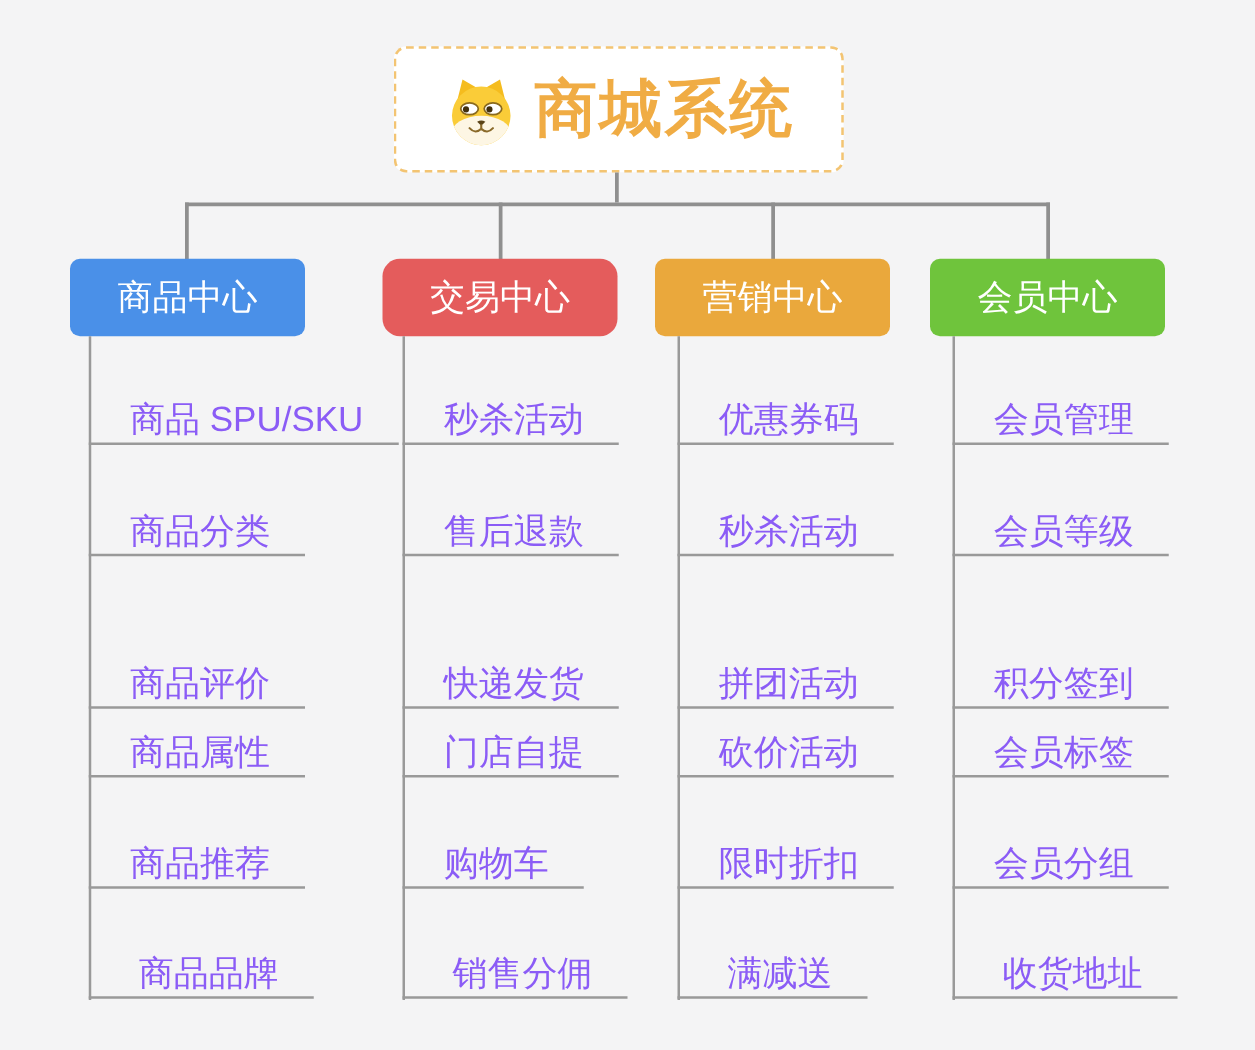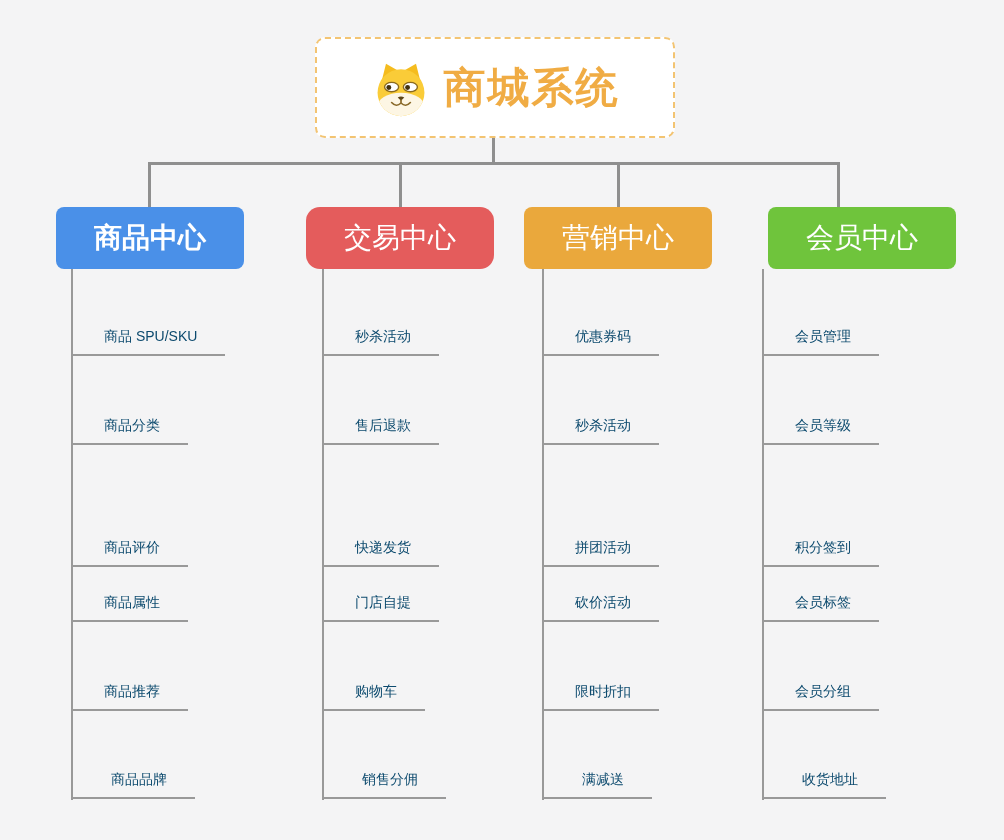--- a/index.html
+++ b/index.html
@@ -5,46 +5,46 @@
   html,body{margin:0;padding:0;}
   body{font-family:"Liberation Sans","DejaVu Sans",sans-serif;}
   .canvas{position:relative;width:1004px;height:840px;background:#F4F4F5;overflow:hidden;}
 
   
   .root-node{
     position:absolute;left:315px;top:37px;width:360px;height:101px;
     background:#FFFFFF;border:2px dashed #F3C472;border-radius:10px;
     box-sizing:border-box;display:flex;align-items:center;justify-content:center;gap:13px;
   }
-  .root-node .title{font-size:42px;font-weight:bold;color:#F0AC44;letter-spacing:2px;white-space:nowrap;}
+  .root-node .title{font-size:50px;font-weight:bold;color:#F0AC44;letter-spacing:2px;white-space:nowrap;}
   .root-node svg{display:block;}
 
   
   .line{position:absolute;background:#8F8F8F;}
   .root-drop{left:492px;top:138px;width:3px;height:24px;}
   .rail{left:148px;top:162px;width:692px;height:3px;}
   .drop{top:162px;width:3px;height:46px;}
   .drop-1{left:148px;} .drop-2{left:399px;} .drop-3{left:617px;} .drop-4{left:837px;}
 
   
   .branch{
     position:absolute;top:207px;width:188px;height:62px;border-radius:8px;
     display:flex;align-items:center;justify-content:center;
     color:#FFFFFF;font-size:28px;white-space:nowrap;cursor:default;
   }
-  .branch-1{left:56px;font-weight:bold;} .branch-2{left:306px;border-radius:14px;} .branch-3{left:524px;} .branch-4{left:744px;margin-left:24px;}
+  .branch-1{left:56px;} .branch-2{left:306px;border-radius:14px;} .branch-3{left:524px;} .branch-4{left:744px;}
 
   
   .column{position:absolute;top:269px;width:250px;height:535px;}
   .col-1{left:71px;} .col-2{left:322px;} .col-3{left:542px;} .col-4{left:762px;}
   .vline{position:absolute;left:0;top:0;width:2px;height:531px;background:#999999;}
   .child{
     position:absolute;left:0;height:36px;line-height:36px;
     padding:0 28px 0 33px;border-bottom:2px solid #999999;
-    font-size:14px;color:#0c4a6e;white-space:nowrap;cursor:default;
+    font-size:28px;color:#8b5cf6;white-space:nowrap;cursor:default;
   }
   .row-0{top:49px;} .row-1{top:138px;} .row-2{top:226px;margin-top:34px;}
   .row-3{top:315px;} .row-4{top:404px;} .row-5{top:492px;padding-left:40px;}
 </style>
 </head>
 <body>
 
 <div class="canvas">
 
   <div class="root-node">

